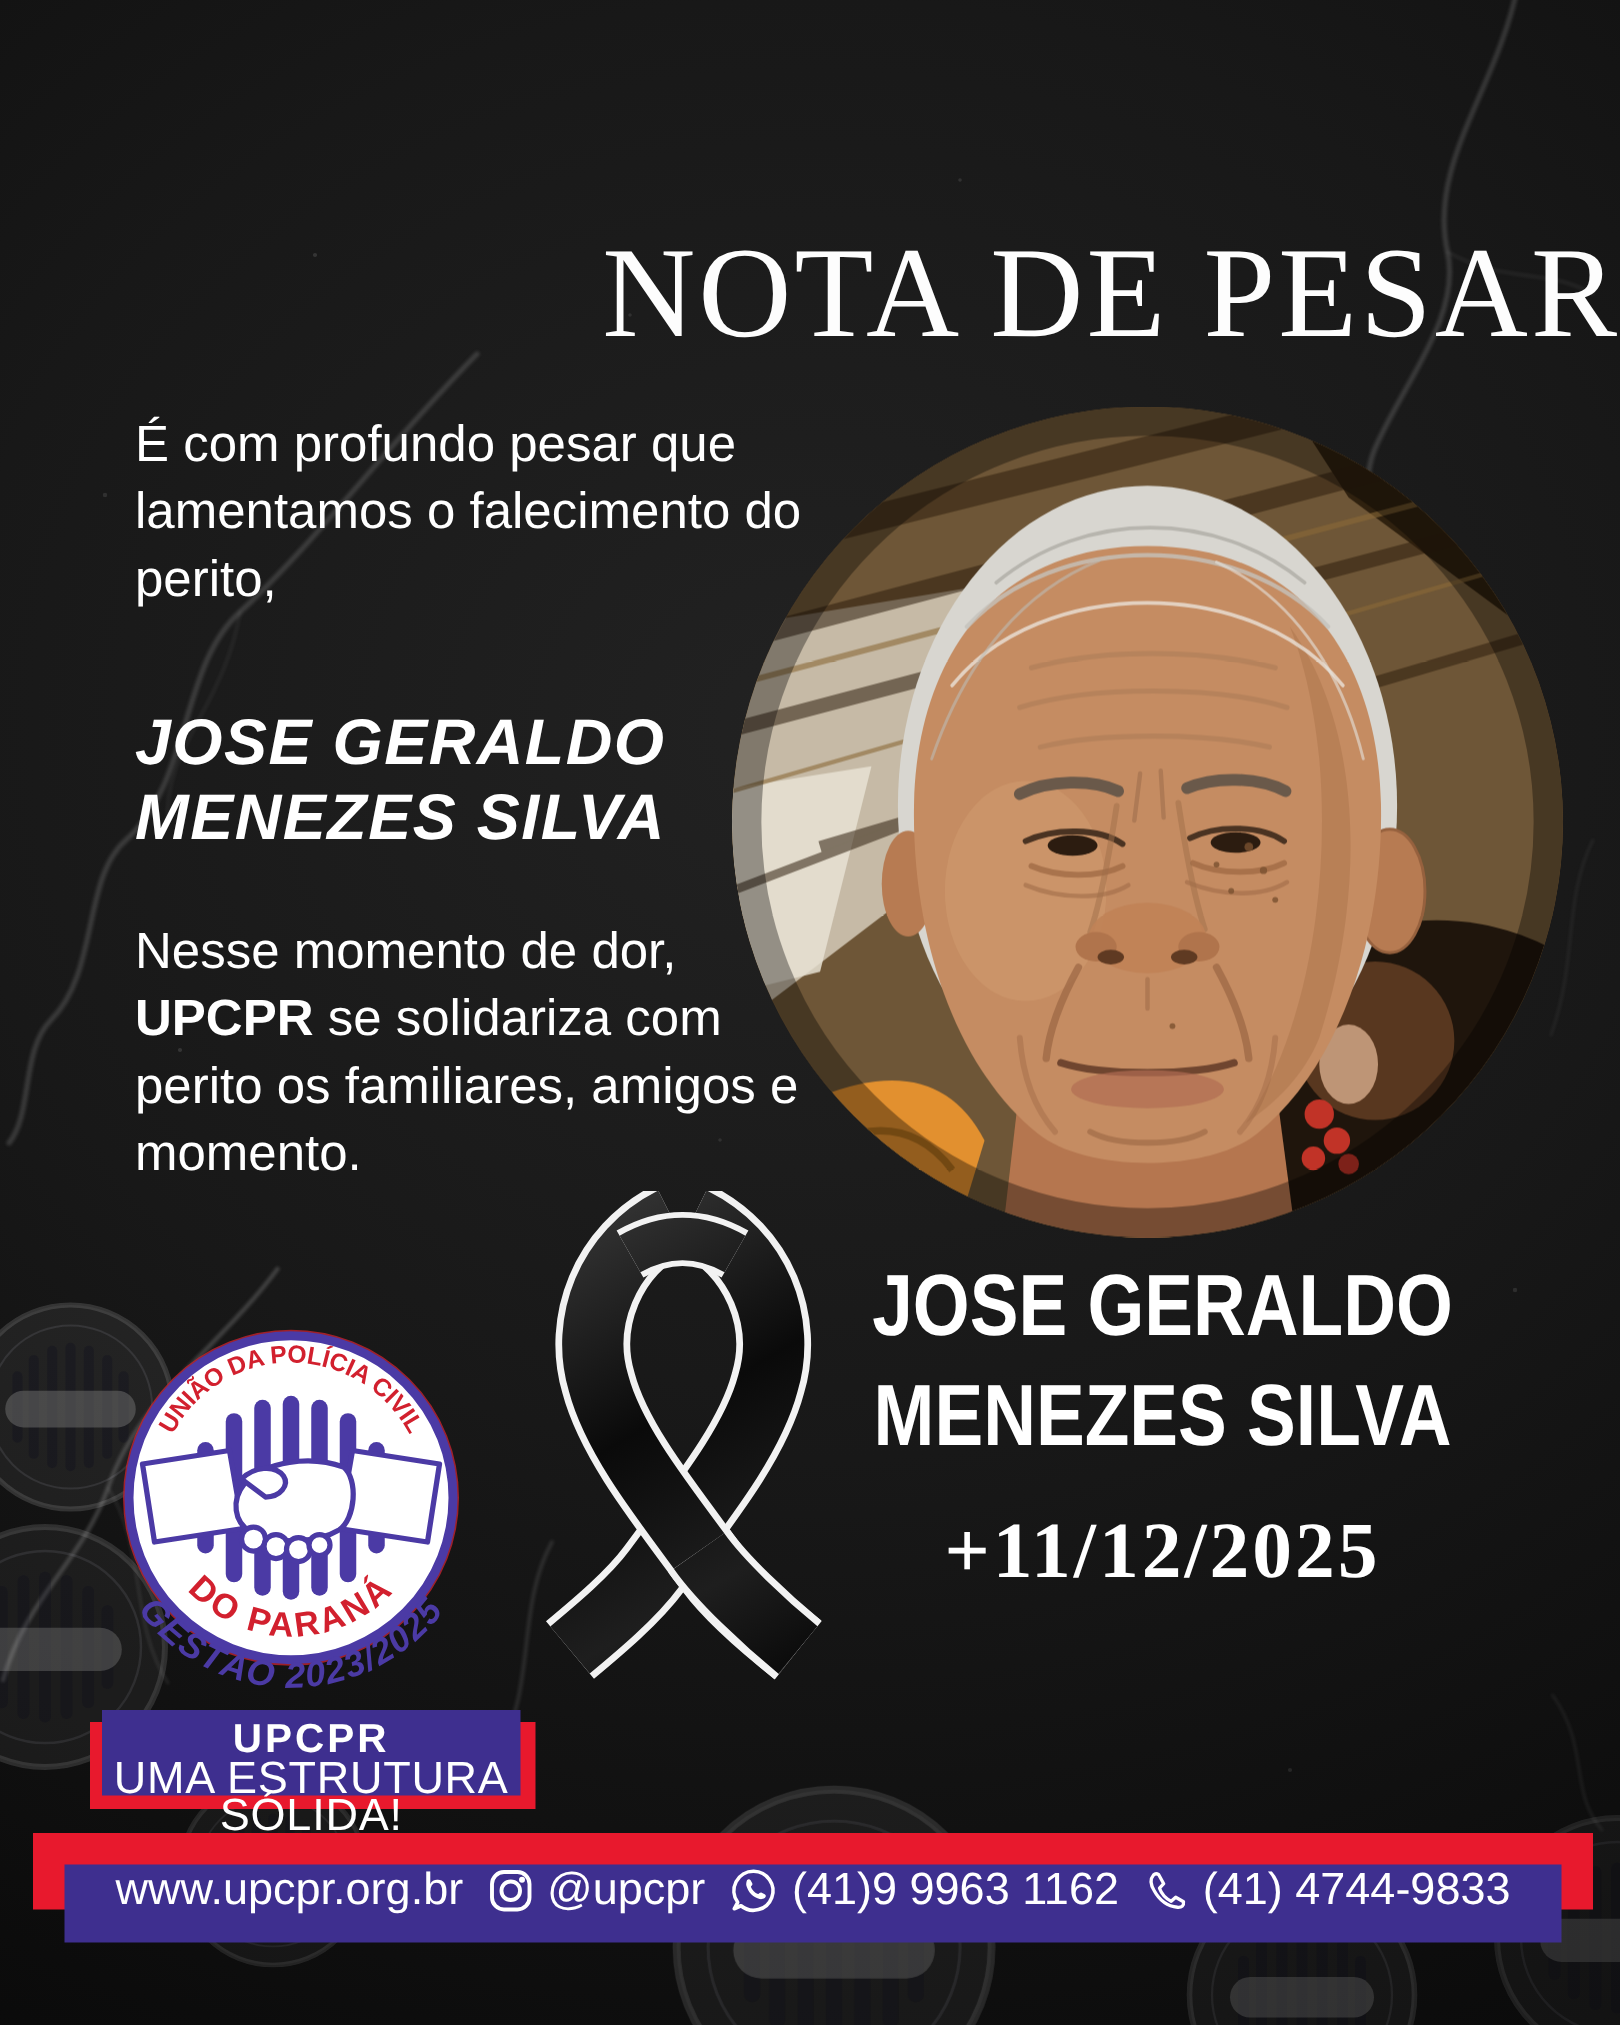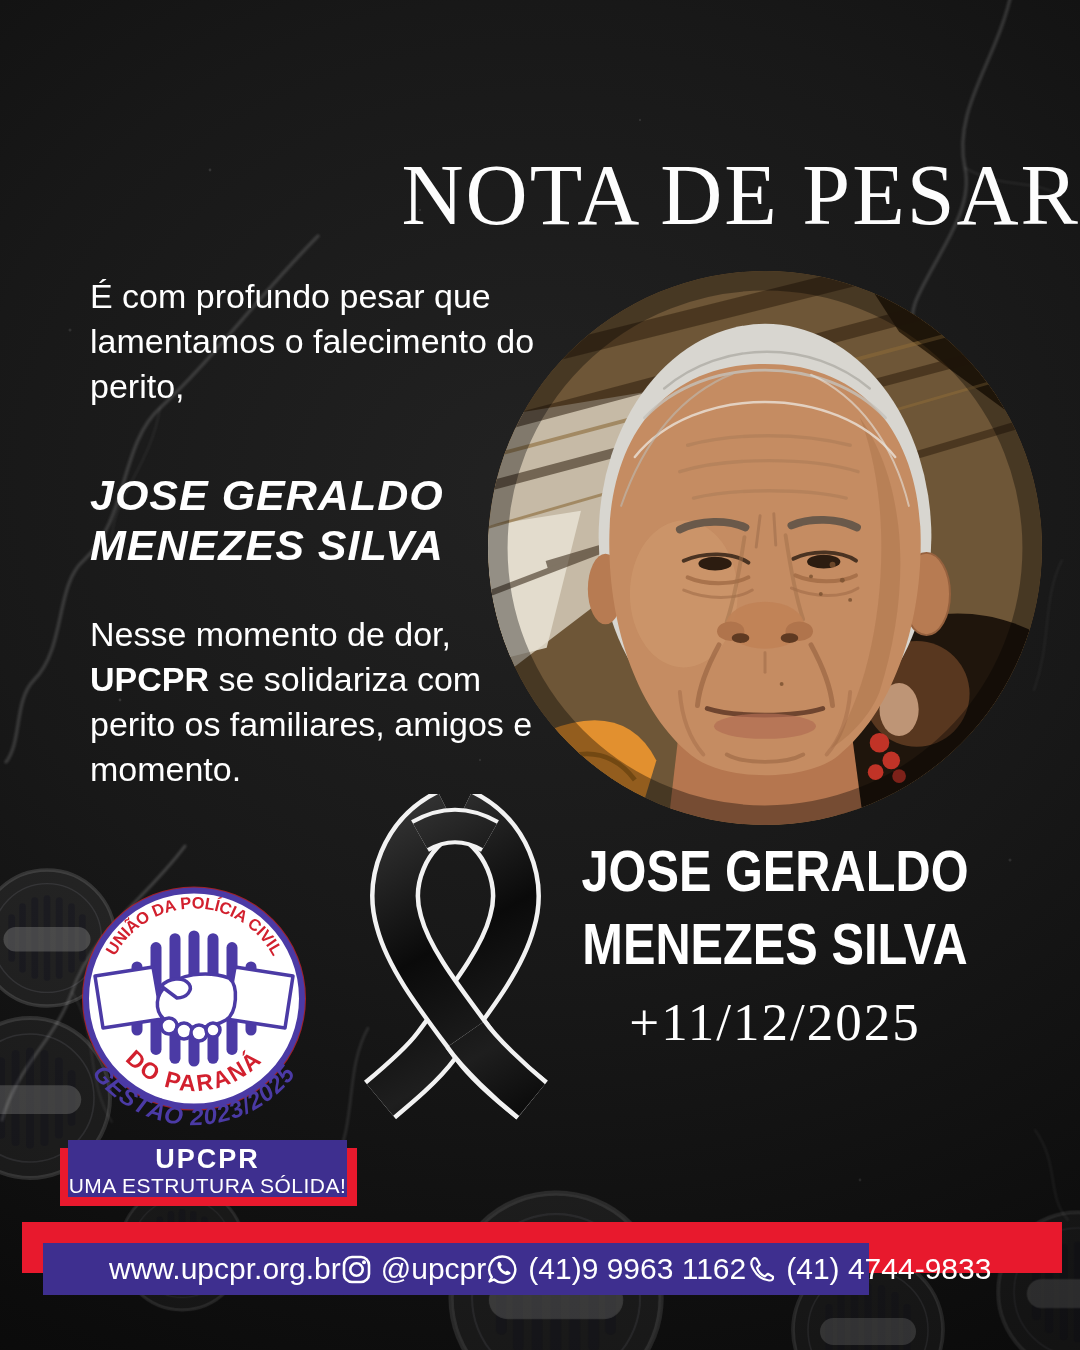--- a/index.html
+++ b/index.html
@@ -27,36 +27,36 @@
     background:#5d4527;
   }
   .photo-circle svg{display:block;width:100%;height:100%;}
   .ribbon-wrap{position:absolute;left:362px;top:794px;width:188px;height:330px;}
   .right-name-block{position:absolute;left:540px;top:834px;width:470px;text-align:center;}
   .rn-line{
     display:block;font-weight:700;font-size:58px;line-height:73px;white-space:nowrap;
     transform:scaleX(.84);transform-origin:50% 50%;letter-spacing:0;
   }
   .death-date{
-    display:block;margin-top:12px;font-family:"Liberation Serif",serif;
-    font-size:53px;letter-spacing:2px;font-weight:400;
+    display:block;margin-top:24px;font-family:"Liberation Serif",serif;
+    font-size:53px;letter-spacing:2px;font-weight:700;
   }
   .logo-wrap{position:absolute;left:57px;top:880px;width:280px;height:272px;}
   .banner-red{position:absolute;left:60px;top:1148px;width:297px;height:58px;background:#e8192d;}
   .banner-purple{
     position:absolute;left:68px;top:1140px;width:279px;height:57px;background:#3e2f8f;
     text-align:center;box-sizing:border-box;padding-top:5px;
   }
   .banner-org{display:block;font-size:27px;font-weight:700;letter-spacing:2px;line-height:28px;}
-  .banner-slogan{display:block;font-size:21px;font-weight:400;letter-spacing:.5px;line-height:25px;}
+  .banner-slogan{display:block;font-size:30px;font-weight:400;letter-spacing:.5px;line-height:25px;}
   .footer-red{position:absolute;left:22px;top:1222px;width:1040px;height:51px;background:#e8192d;}
   .footer-purple{
-    position:absolute;left:43px;top:1243px;width:826px;height:52px;background:#3e2f8f;
-    display:flex;align-items:center;justify-content:space-between;
-    box-sizing:border-box;padding:0 66px;font-size:30px;
+    position:absolute;left:43px;top:1243px;width:998px;height:52px;background:#3e2f8f;
+    display:flex;align-items:flex-start;justify-content:space-between;
+    box-sizing:border-box;padding:0 34px;font-size:30px;
   }
   .contact{display:flex;align-items:center;gap:9px;white-space:nowrap;}
   .contact svg{display:block;}
 </style>
 </head>
 <body>
 
 <div class="poster">
 
   <svg class="bg-art" viewBox="0 0 1080 1350" aria-hidden="true">

